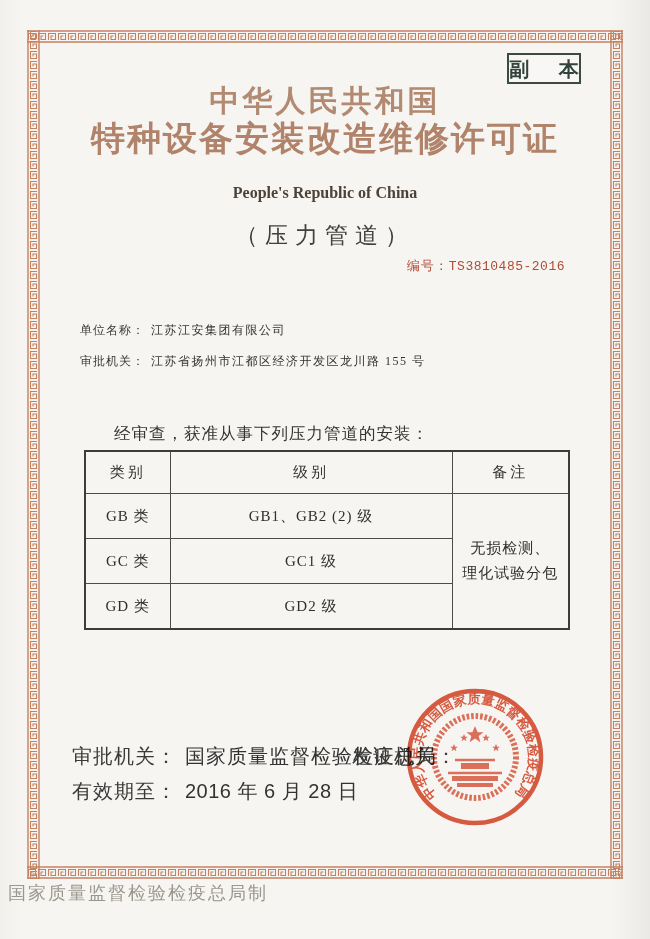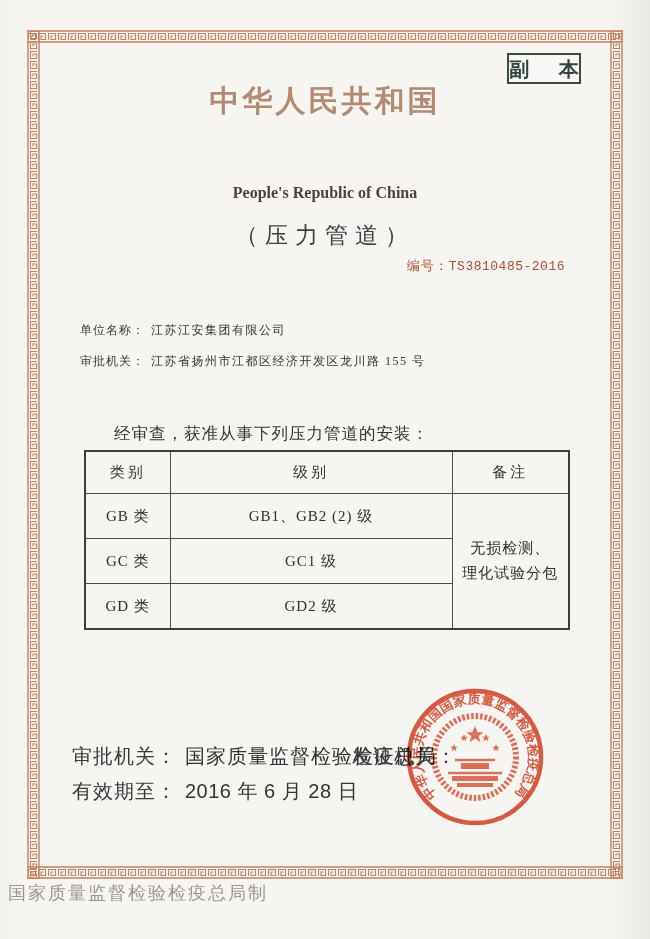--- a/index.html
+++ b/index.html
@@ -150,20 +150,21 @@
       </pattern>
     </defs>
     <rect width="13" height="849" fill="url(#fretR)"></rect>
   </svg>
 
   <div class="copy-badge">
     <span>副 本</span>
   </div>
 
   <h1 class="title-cn1">中华人民共和国</h1>
+  <h2 class="title-cn2">特种设备安装改造维修许可证</h2>
   <div class="title-en2">People's Republic of China</div>
   <div class="subtitle">（压力管道）</div>
 
   <div class="serial">
     <span>编号：</span><span class="num">TS3810485-2016</span>
   </div>
 
   <div class="field unit-name">
     <span class="label">单位名称：</span><span class="value">江苏江安集团有限公司</span>
   </div>

